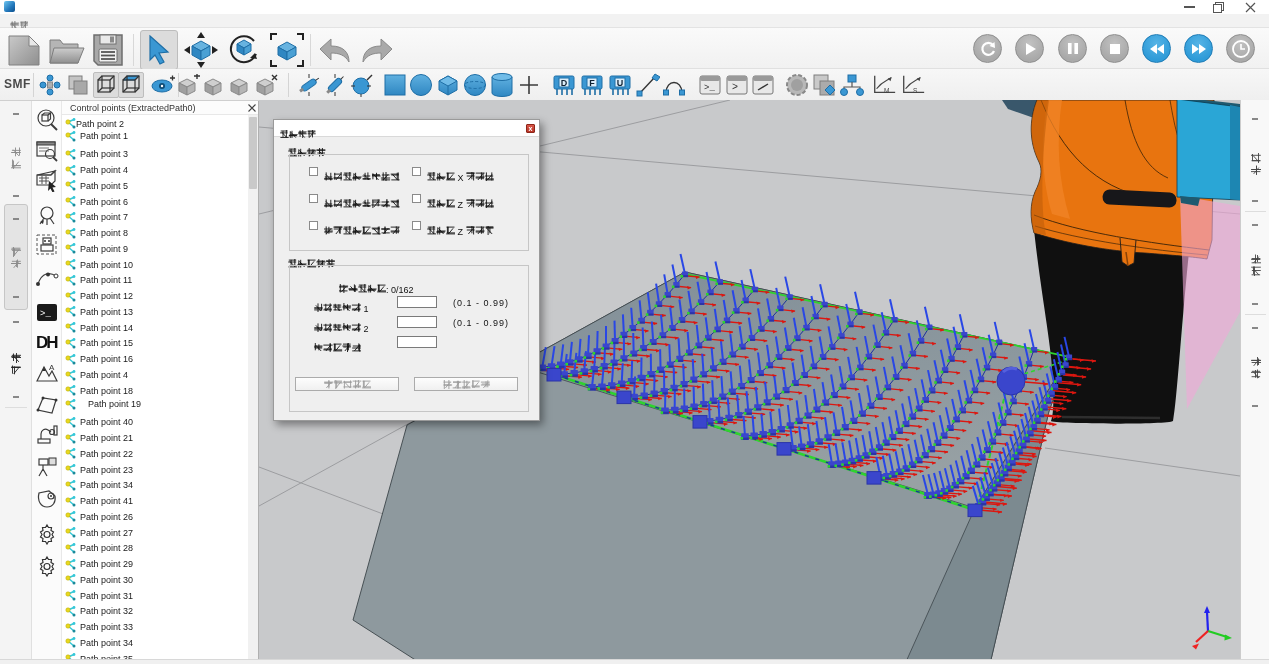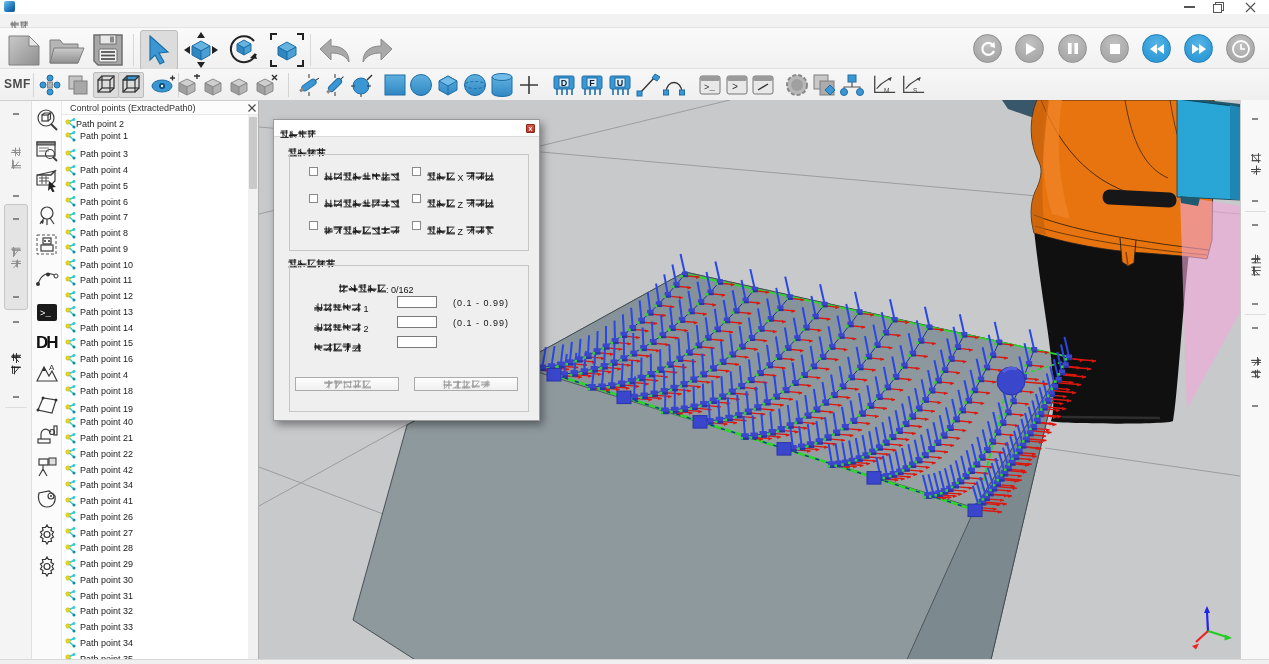--- a/index.html
+++ b/index.html
@@ -899,21 +899,21 @@
               <line x1="3" y1="4" x2="9" y2="1.5"></line>
               <line x1="3" y1="4" x2="9" y2="9"></line>
             </g>
             <circle cx="9" cy="1.5" r="1.4" fill="#35c8d8"></circle>
             <circle cx="9" cy="9" r="1.5" fill="#1a8a9a"></circle>
             <circle cx="3" cy="4" r="2.2" fill="#e8d820" stroke="#b8a800" stroke-width="0.5"></circle>
           </svg>
         </span>
         <span style="font-size:9px;color:#1a1a1a">Path point 18</span>
       </div>
-      <div style="position:absolute;left:3px;top:283.7px;height:15.8px;display:flex;align-items:flex-end;gap:4px">
+      <div style="position:absolute;left:3px;top:283.7px;height:15.8px;display:flex;align-items:flex-start;gap:12px">
         <span style="display:inline-flex">
           <svg width="11" height="11" viewBox="0 0 11 11" xmlns="http://www.w3.org/2000/svg" style="">
             <g stroke="#35c8d8" stroke-width="1.6">
               <line x1="3" y1="4" x2="9" y2="1.5"></line>
               <line x1="3" y1="4" x2="9" y2="9"></line>
             </g>
             <circle cx="9" cy="1.5" r="1.4" fill="#35c8d8"></circle>
             <circle cx="9" cy="9" r="1.5" fill="#1a8a9a"></circle>
             <circle cx="3" cy="4" r="2.2" fill="#e8d820" stroke="#b8a800" stroke-width="0.5"></circle>
           </svg>
@@ -967,21 +967,21 @@
           <svg width="11" height="11" viewBox="0 0 11 11" xmlns="http://www.w3.org/2000/svg" style="">
             <g stroke="#35c8d8" stroke-width="1.6">
               <line x1="3" y1="4" x2="9" y2="1.5"></line>
               <line x1="3" y1="4" x2="9" y2="9"></line>
             </g>
             <circle cx="9" cy="1.5" r="1.4" fill="#35c8d8"></circle>
             <circle cx="9" cy="9" r="1.5" fill="#1a8a9a"></circle>
             <circle cx="3" cy="4" r="2.2" fill="#e8d820" stroke="#b8a800" stroke-width="0.5"></circle>
           </svg>
         </span>
-        <span style="font-size:9px;color:#1a1a1a">Path point 42</span>
+        <span style="font-size:9px;color:#1a1a1a">Path point 23</span>
       </div>
       <div style="position:absolute;left:3px;top:362.5px;height:15.8px;display:flex;align-items:center;gap:4px">
         <span style="display:inline-flex">
           <svg width="11" height="11" viewBox="0 0 11 11" xmlns="http://www.w3.org/2000/svg" style="">
             <g stroke="#35c8d8" stroke-width="1.6">
               <line x1="3" y1="4" x2="9" y2="1.5"></line>
               <line x1="3" y1="4" x2="9" y2="9"></line>
             </g>
             <circle cx="9" cy="1.5" r="1.4" fill="#35c8d8"></circle>
             <circle cx="9" cy="9" r="1.5" fill="#1a8a9a"></circle>

